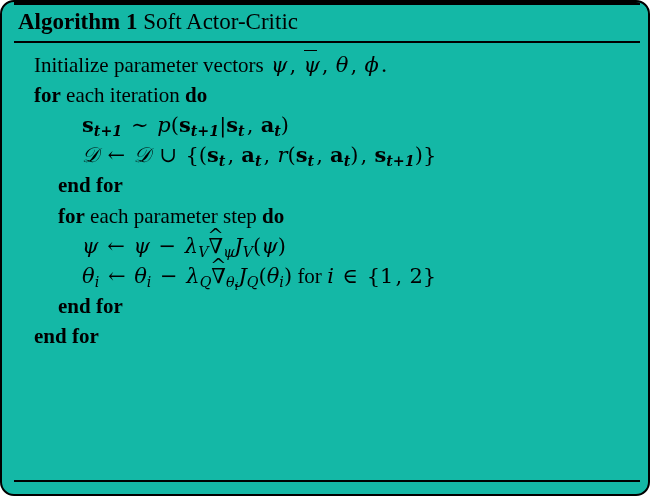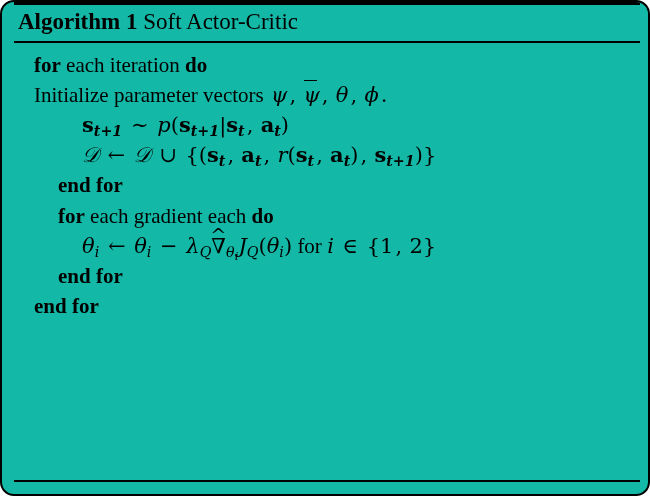--- a/index.html
+++ b/index.html
@@ -158,49 +158,52 @@
     <div id="algorithm-title-row">
       <span class="title-label">Algorithm 1</span>
       <span class="title-name">Soft Actor-Critic</span>
     </div>
 
     <div class="rule-thin"></div>
 
     <div id="algorithm-steps">
 
       <div class="step-line ind-1">
+        <span>Initialize parameter vectors</span><span class="thin"> </span><span class="math">ψ</span><span class="op">,</span>&nbsp;<span class="math overbar">ψ</span><span class="op">,</span>&nbsp;<span class="math">θ</span><span class="op">,</span>&nbsp;<span class="math">ϕ</span><span class="op">.</span>
+      </div>
+
+      <div class="step-line ind-1">
         <span class="kw">for</span>
         <span>each iteration</span>
         <span class="kw">do</span>
       </div>
 
-      <div class="step-line ind-1">
-        <span>Initialize parameter vectors</span><span class="thin"> </span><span class="math">ψ</span><span class="op">,</span>&nbsp;<span class="math overbar">ψ</span><span class="op">,</span>&nbsp;<span class="math">θ</span><span class="op">,</span>&nbsp;<span class="math">ϕ</span><span class="op">.</span>
-      </div>
-
 
 
       <div class="step-line ind-3">
         <span class="bfup">s<sub class="math">t+1</sub></span><span class="op">&nbsp;∼&nbsp;</span><span class="math">p</span><span class="mathup">(</span><span class="bfup">s<sub class="math">t+1</sub></span><span class="mathup">|</span><span class="bfup">s<sub class="math">t</sub></span><span class="op">,</span>&nbsp;<span class="bfup">a<sub class="math">t</sub></span><span class="mathup">)</span>
       </div>
 
       <div class="step-line ind-3">
         <span class="cal">𝒟</span><span class="op">&nbsp;←&nbsp;</span><span class="cal">𝒟</span><span class="op">&nbsp;∪&nbsp;</span><span class="mathup">{(</span><span class="bfup">s<sub class="math">t</sub></span><span class="op">,</span>&nbsp;<span class="bfup">a<sub class="math">t</sub></span><span class="op">,</span>&nbsp;<span class="math">r</span><span class="mathup">(</span><span class="bfup">s<sub class="math">t</sub></span><span class="op">,</span>&nbsp;<span class="bfup">a<sub class="math">t</sub></span><span class="mathup">)</span><span class="op">,</span>&nbsp;<span class="bfup">s<sub class="math">t+1</sub></span><span class="mathup">)}</span>
       </div>
 
       <div class="step-line ind-2">
         <span class="kw">end for</span>
       </div>
 
       <div class="step-line ind-2">
         <span class="kw">for</span>
-        <span>each gradient each</span>
+        <span>each parameter step</span>
         <span class="kw">do</span>
       </div>
 
+      <div class="step-line ind-3">
+        <span class="math">ψ</span><span class="op">&nbsp;←&nbsp;</span><span class="math">ψ</span><span class="op">&nbsp;−&nbsp;</span><span class="math">λ<sub class="math">V</sub></span><span class="mathup hatted">∇</span><span><sub class="math">ψ</sub></span><span class="math">J<sub class="math">V</sub></span><span class="mathup">(</span><span class="math">ψ</span><span class="mathup">)</span>
+      </div>
 
       <div class="step-line ind-3">
         <span class="math">θ<sub class="math">i</sub></span><span class="op">&nbsp;←&nbsp;</span><span class="math">θ<sub class="math">i</sub></span><span class="op">&nbsp;−&nbsp;</span><span class="math">λ<sub class="math">Q</sub></span><span class="mathup hatted">∇</span><span><sub class="math">θ<sub class="math">i</sub></sub></span><span class="math">J<sub class="math">Q</sub></span><span class="mathup">(</span><span class="math">θ<sub class="math">i</sub></span><span class="mathup">)</span>&nbsp;<span class="rm">for</span>&nbsp;<span class="math">i</span><span class="op">&nbsp;∈&nbsp;</span><span class="mathup">{1</span><span class="op">,</span>&nbsp;<span class="mathup">2}</span>
       </div>
 
 
 
       <div class="step-line ind-2">
         <span class="kw">end for</span>
       </div>

